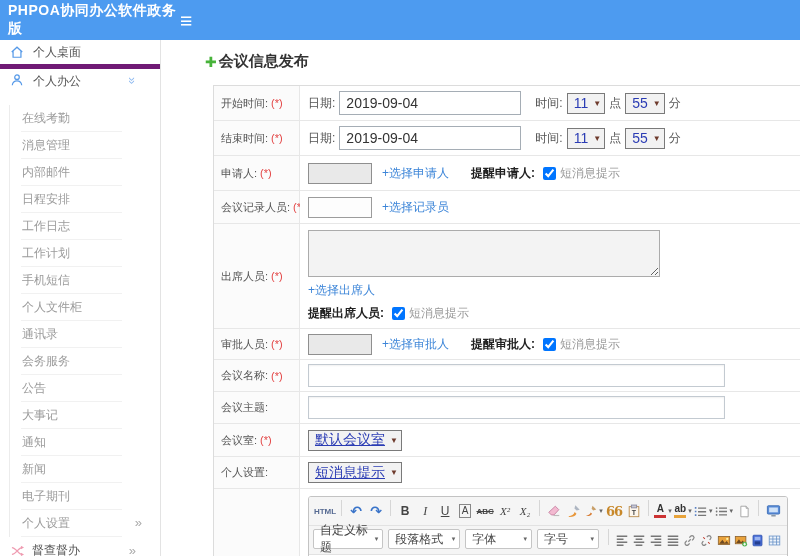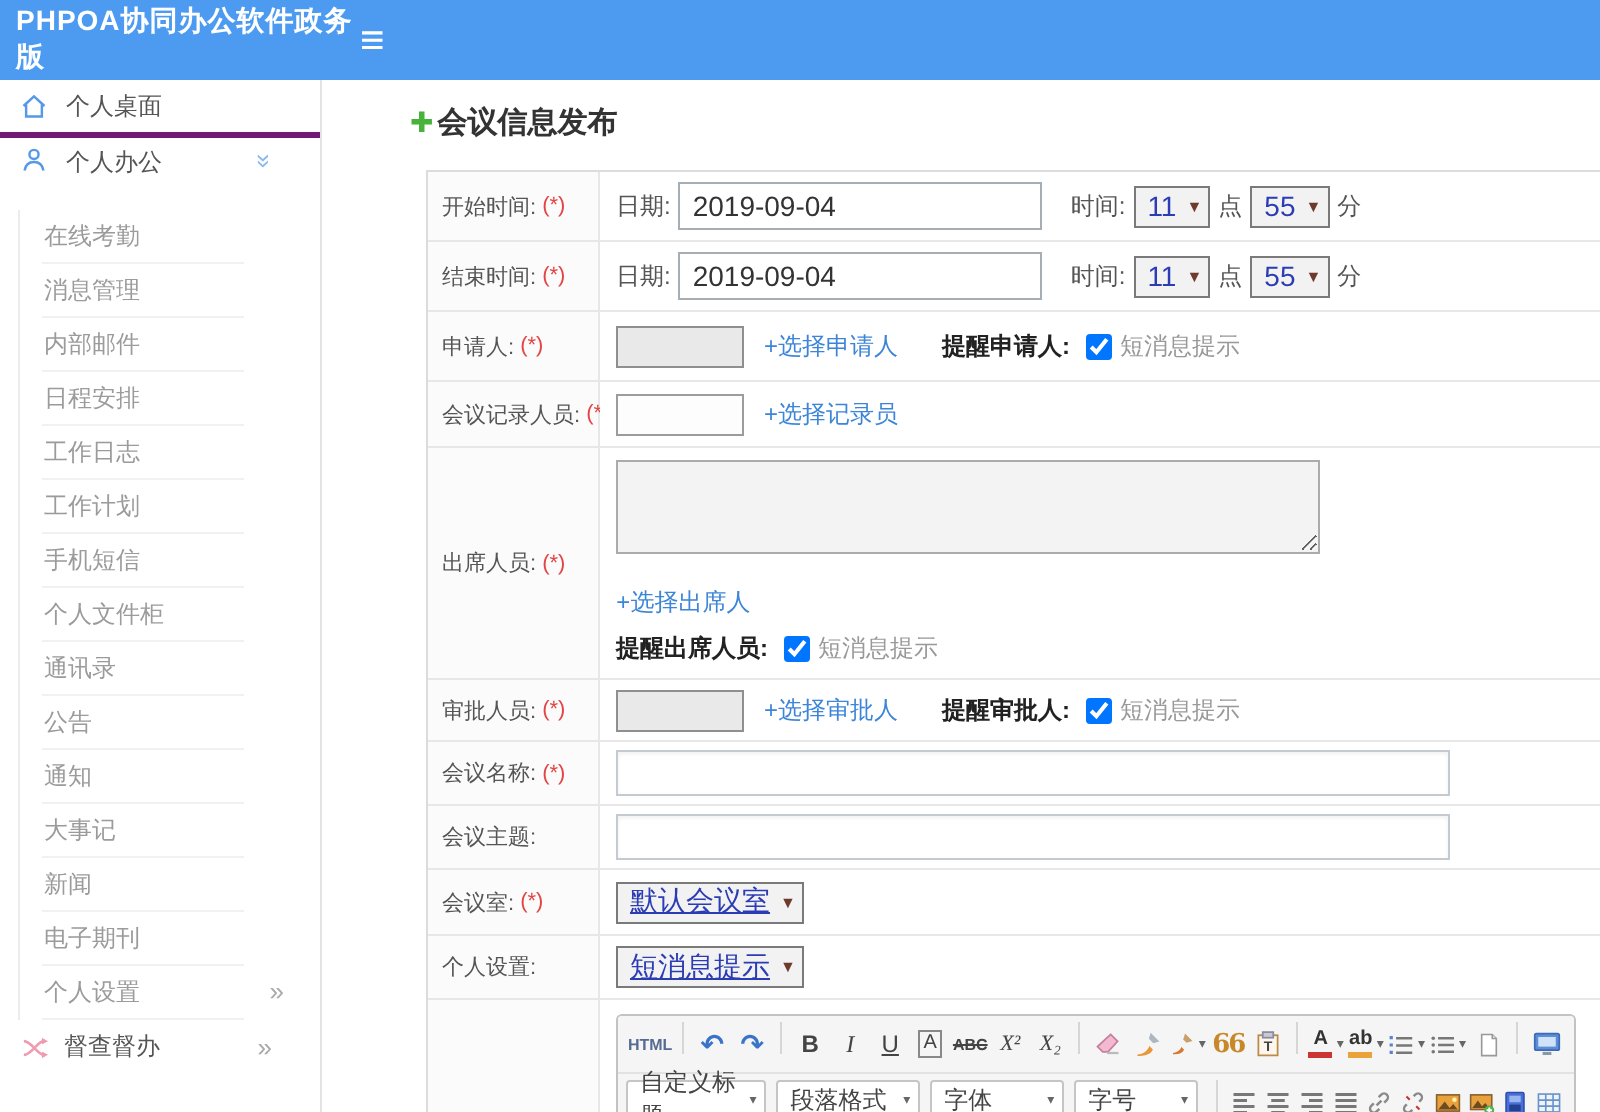--- a/index.html
+++ b/index.html
@@ -12,21 +12,21 @@
   .menu-btn { color:#fff; font-size:21px; font-weight:bold; cursor:pointer; line-height:1; margin-left:2px; }
 
   
   .layout { display:flex; height:516px; }
   .sidebar { width:161px; background:#fff; border-right:1px solid #e3e3e3; flex:none; }
   .main { flex:1; background:#fff; position:relative; }
 
   
   .side-item { height:29px; display:flex; align-items:center; padding:0 10px; font-size:12px; color:#555; cursor:pointer; }
   .side-item .lbl { margin-left:9px; }
-  .side-item.bordered { border-bottom:3px solid #701a75; }
+  .side-item.bordered { border-bottom:5px solid #701a75; }
   .side-group { height:32px; display:flex; align-items:flex-start; padding:0 10px; font-size:12px; color:#555; cursor:pointer; margin-top:4px; }
   .side-group .lbl { margin-left:9px; flex:1; }
   .chev-dbl-down { color:#8db9f0; font-size:13px; transform:rotate(90deg); margin-right:14px; }
   .chev-dbl-right { color:#aaa; font-size:13px; margin-right:14px; }
   .sub-list { margin-left:9px; border-left:1px solid #ececec; }
   .sub-item { height:27px; line-height:26px; margin-left:11px; margin-right:38px; padding-left:1px;
     font-size:12px; color:#9b9b9b; border-bottom:1px solid #f1f1f1; cursor:pointer; white-space:nowrap; }
   .sub-item.with-chev { display:flex; align-items:center; }
   .sub-item.with-chev .lbl { flex:1; }
   .sub-item.with-chev .chev-dbl-right { margin-right:-20px; }
@@ -61,21 +61,21 @@
   .unit { color:#555; margin:0 4px; }
 
   .small-input { width:64px; height:21px; border:1px solid #8f8f8f; background:#e9e9e9; padding:0 4px; font-size:12px; }
   .small-input.white { background:#fdfdfd; border-color:#9c9c9c; }
   .sel-link { color:#3c85d8; margin-left:10px; cursor:pointer; text-decoration:none; }
   .remind { font-weight:bold; color:#222; margin-left:22px; }
   .cb { width:13px; height:13px; margin:0 4px 0 8px; }
   .sms { color:#999; }
 
   .att-area { width:352px; height:47px; border:1px solid #ababab; background:#f3f3f3; resize:both; margin-top:2px; }
-  .att-link-line { margin-top:16px;font-family:Liberation Mono, monospace; }
+  .att-link-line { margin-top:5px; }
   .att-link-line .sel-link { margin-left:0; }
   .att-remind-line { margin-top:6px; display:flex; align-items:center; margin-bottom:2px; }
   .att-remind-line .remind { margin-left:0; }
 
   .wide-input { width:417px; height:23px; border:1px solid #c3cad1; padding:0 5px; font-size:13px;
     box-shadow:inset 0 1px 2px rgba(0,0,0,.06); }
 
   
   .frow.editor-row { border-bottom:none; }
   .editor-row .ffield { padding:7px 8px 0 8px; align-items:flex-start; }
@@ -134,23 +134,24 @@
     <div class="sub-list">
       <div class="sub-item">在线考勤</div>
       <div class="sub-item">消息管理</div>
       <div class="sub-item">内部邮件</div>
       <div class="sub-item">日程安排</div>
       <div class="sub-item">工作日志</div>
       <div class="sub-item">工作计划</div>
       <div class="sub-item">手机短信</div>
       <div class="sub-item">个人文件柜</div>
       <div class="sub-item">通讯录</div>
+      <div class="sub-item">会务服务</div>
       <div class="sub-item">公告</div>
+      <div class="sub-item">大事记</div>
       <div class="sub-item">通知</div>
-      <div class="sub-item">大事记</div>
       <div class="sub-item">新闻</div>
       <div class="sub-item">电子期刊</div>
       <div class="sub-item with-chev">
         <span class="lbl">个人设置</span>
         <span class="chev-dbl-right">»</span>
       </div>
     </div>
     <div class="side-bottom">
       <svg width="15" height="12" viewBox="0 0 16 14">
           <path fill="none" stroke="#ef9bb1" stroke-width="1.5" d="M1.5 3 C6 3 9.5 11 13 11 M1.5 11 C6 11 9.5 3 13 3"></path>

